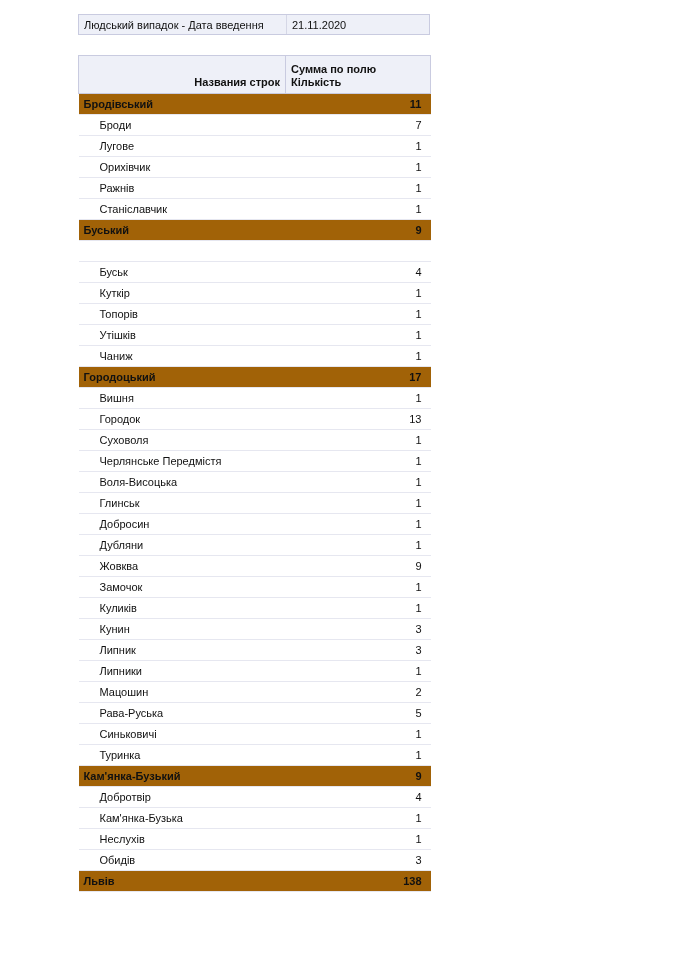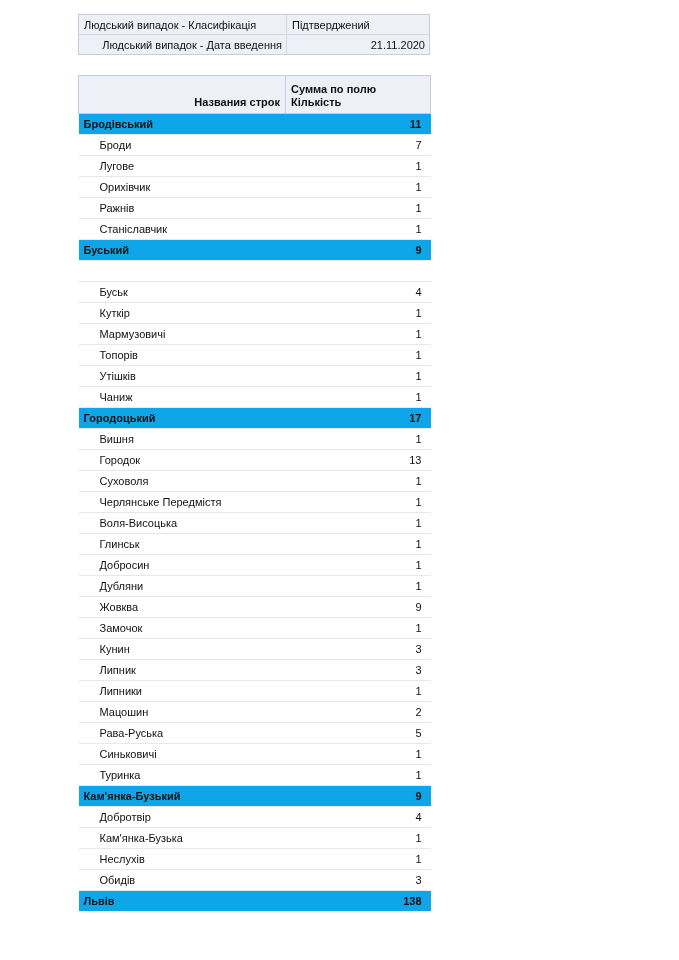--- a/index.html
+++ b/index.html
@@ -96,39 +96,35 @@
     color: #111;
     white-space: nowrap;
     overflow: hidden;
   }
   .pivot tbody td.num {
     text-align: right;
     padding-right: 9px;
   }
   tr.group td {
     font-weight: bold;
-    background: #0ea5e9;
+    background: #a16207;
   }
   tr.group td.lbl { padding-left: 5px; }
   tr.item td.lbl { padding-left: 21px; }
   tr.blank td {
     background: #ffffff;
     height: 16px;
   }
 </style>
 </head>
 <body>
 
 <div class="sheet">
 
   <div class="filters">
-    <div class="filter-row">
-      <div class="filter-label">Людський випадок - Класифікація</div>
-      <div class="filter-value">Підтверджений</div>
-    </div>
     <div class="filter-row">
       <div class="filter-label">Людський випадок - Дата введення</div>
       <div class="filter-value">21.11.2020</div>
     </div>
   </div>
 
   <table class="pivot">
     <colgroup>
       <col class="c-label">
       <col class="c-value">
@@ -177,24 +173,20 @@
         </tr>
         <tr class="item">
           <td class="lbl">Буськ</td>
           <td class="num">4</td>
         </tr>
         <tr class="item">
           <td class="lbl">Куткір</td>
           <td class="num">1</td>
         </tr>
         <tr class="item">
-          <td class="lbl">Мармузовичі</td>
-          <td class="num">1</td>
-        </tr>
-        <tr class="item">
           <td class="lbl">Топорів</td>
           <td class="num">1</td>
         </tr>
         <tr class="item">
           <td class="lbl">Утішків</td>
           <td class="num">1</td>
         </tr>
         <tr class="item">
           <td class="lbl">Чаниж</td>
           <td class="num">1</td>
@@ -237,20 +229,24 @@
         </tr>
         <tr class="item">
           <td class="lbl">Жовква</td>
           <td class="num">9</td>
         </tr>
         <tr class="item">
           <td class="lbl">Замочок</td>
           <td class="num">1</td>
         </tr>
         <tr class="item">
+          <td class="lbl">Куликів</td>
+          <td class="num">1</td>
+        </tr>
+        <tr class="item">
           <td class="lbl">Кунин</td>
           <td class="num">3</td>
         </tr>
         <tr class="item">
           <td class="lbl">Липник</td>
           <td class="num">3</td>
         </tr>
         <tr class="item">
           <td class="lbl">Липники</td>
           <td class="num">1</td>

